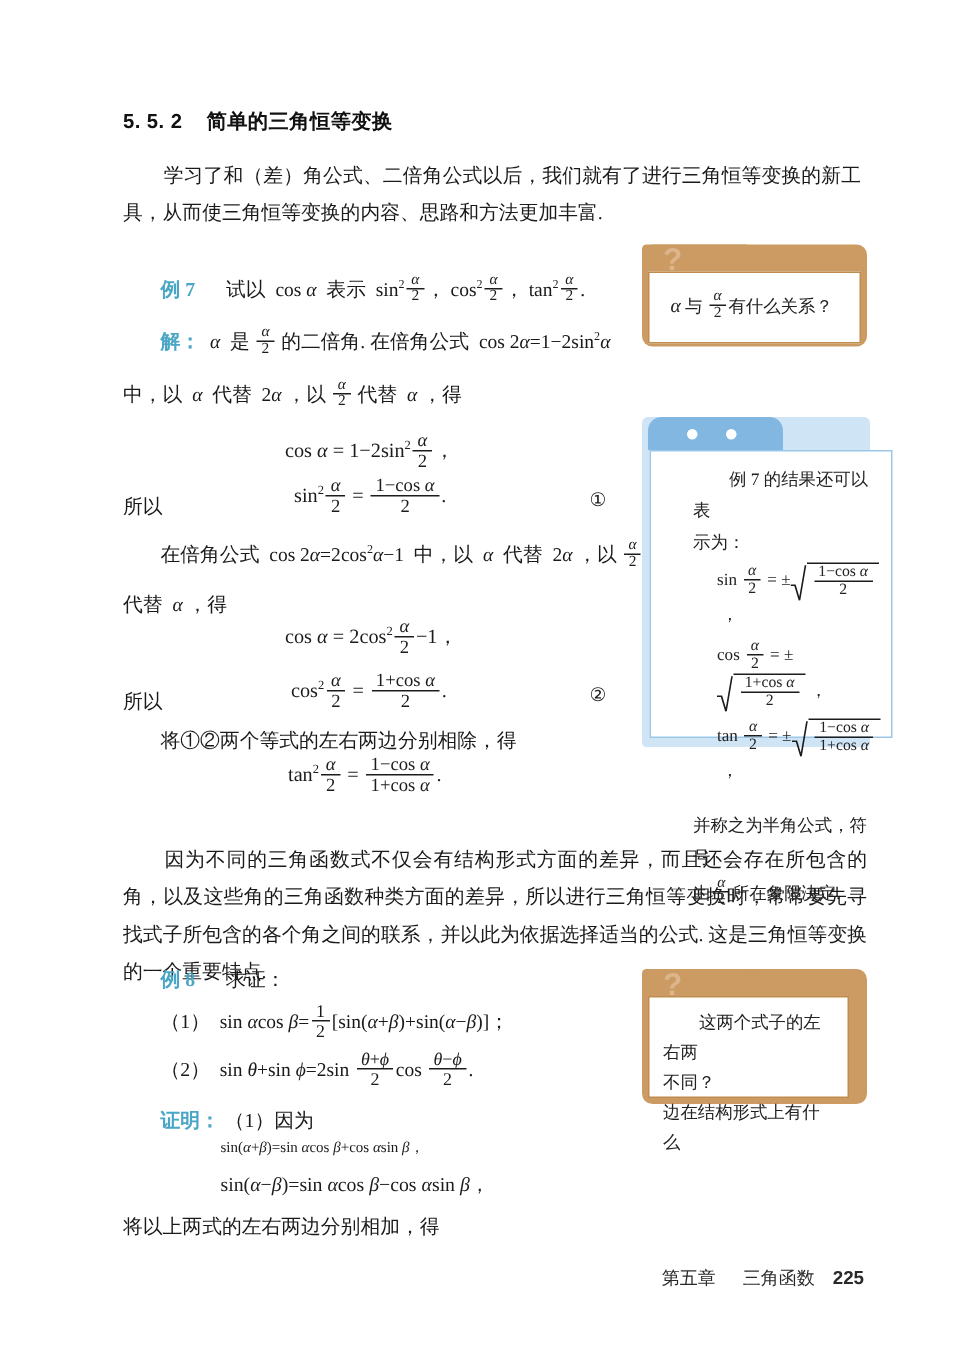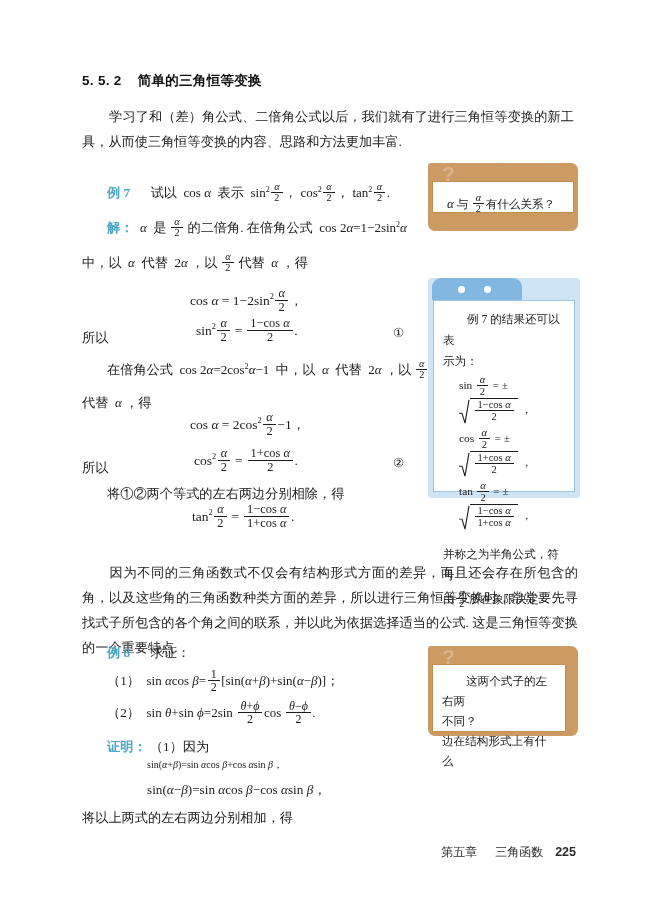--- a/index.html
+++ b/index.html
@@ -336,36 +336,36 @@
   </div>
   <div class="line math" style="left:147px; top:781px; font-size:13.2px;">
     <span class="up">sin</span>(<span class="mi">α</span>−<span class="mi">β</span>)=<span class="up">sin&nbsp;</span><span class="mi">α</span><span class="up">cos&nbsp;</span><span class="mi">β</span>−<span class="up">cos&nbsp;</span><span class="mi">α</span><span class="up">sin&nbsp;</span><span class="mi">β</span>，
   </div>
   <div class="line cn" style="left:82px; top:805px;">将以上两式的左右两边分别相加，得</div>
 
   <div class="callout orange" style="left:428px; top:163px; width:150px; height:68px;">
     <div class="outerframe" style="left:0; top:0; width:150px; height:68px;"></div>
     <div class="tab" style="width:76px; height:22px;"></div>
     <div class="qmark">?</div>
-    <div class="body" style="left:4px; top:18px; width:142px; height:32px;">
+    <div class="body" style="left:4px; top:18px; width:142px; height:48px;">
       <div class="content" style="padding:11px 10px 0 14px;">
         <span class="math mi">α</span>
         <span>与</span>
         <span class="math"><span class="frac small"><span class="num-part mi">α</span><span class="den-part up">2</span></span></span><span>有什么关系？</span>
       </div>
     </div>
   </div>
 
   <div class="callout blue" style="left:428px; top:278px; width:152px; height:220px;">
     <div class="shell" style="left:0; top:0; width:152px; height:220px;"></div>
     <div class="tab" style="left:4px; width:90px; height:22px;">
       <span class="dot" style="left:26px;"></span>
       <span class="dot" style="left:52px;"></span>
     </div>
-    <div class="body" style="left:5px; top:22px; width:142px; height:192px;">
+    <div class="body" style="left:5px; top:22px; width:162px; height:192px;padding-left:19px;">
       <div class="content" style="padding:8px 7px 0 9px;">
         <div><span class="indent"></span><span>例 7 的结果还可以表</span></div>
         <div><span>示为：</span></div>
         <div class="math" style="margin:3px 0 0 16px; font-size:11.4px;">
           <span class="up">sin&nbsp;</span><span class="frac"><span class="num-part mi">α</span><span class="den-part up">2</span></span>&nbsp;=&nbsp;±<span class="sqrt"><span class="sign">
                 <svg viewBox="0 0 11 30" preserveAspectRatio="none">
                   <polyline points="0,17 3,17 6,29 10,1" fill="none" stroke="#1c1c1c" stroke-width="1.1"></polyline>
                 </svg>
               </span><span class="radicand"><span class="frac"><span class="num-part"><span class="up">1−cos&nbsp;</span><span class="mi">α</span></span><span class="den-part up">2</span></span></span></span>&nbsp;，
         </div>

